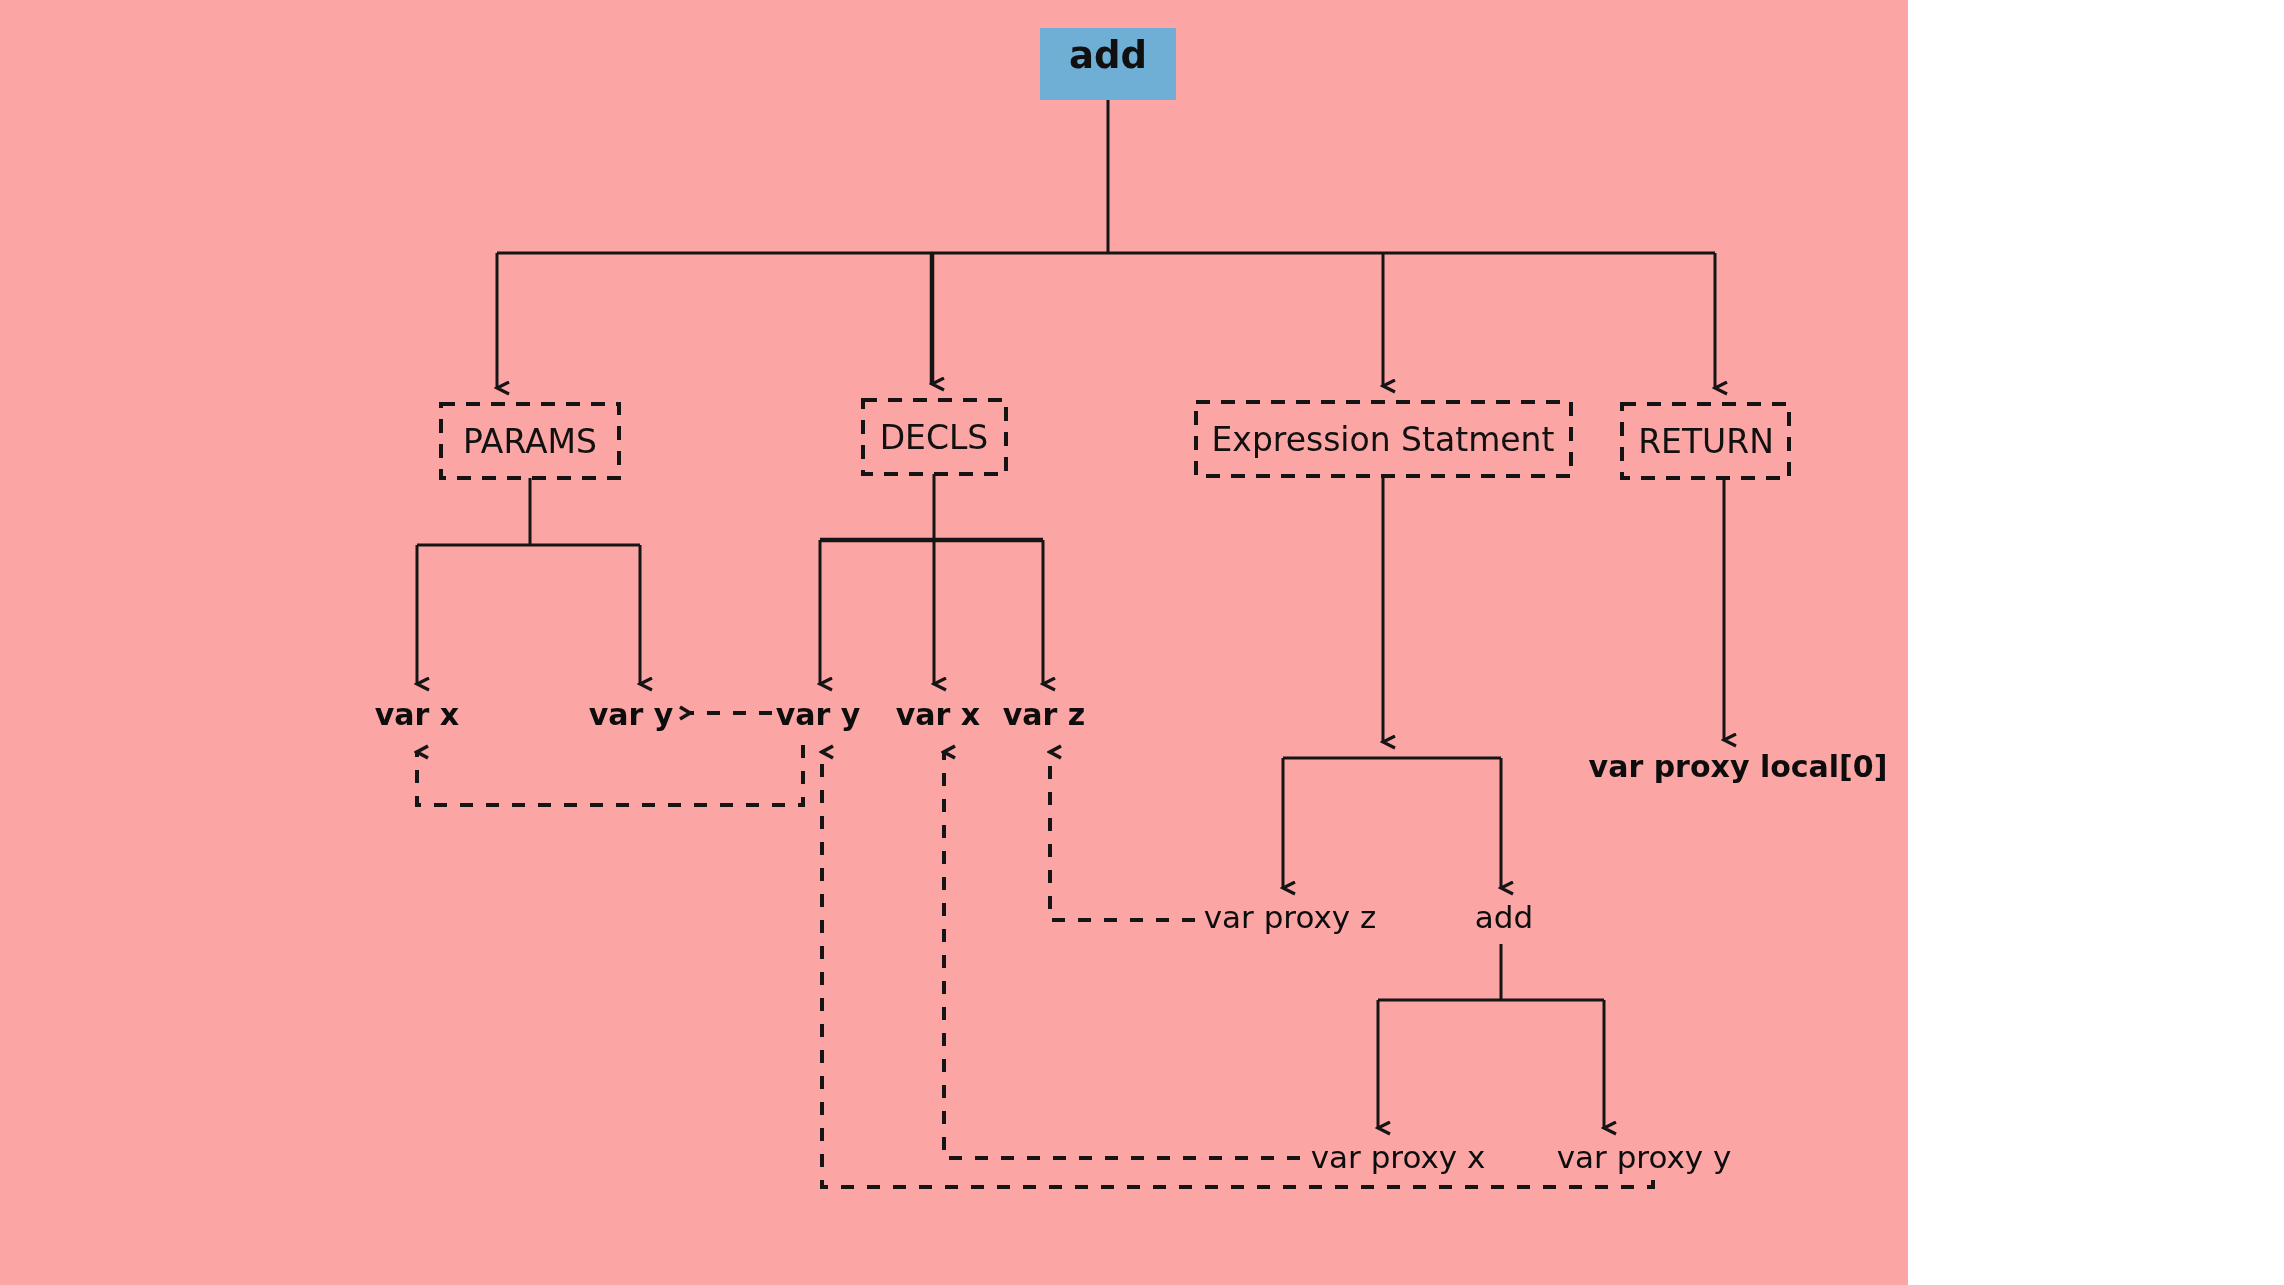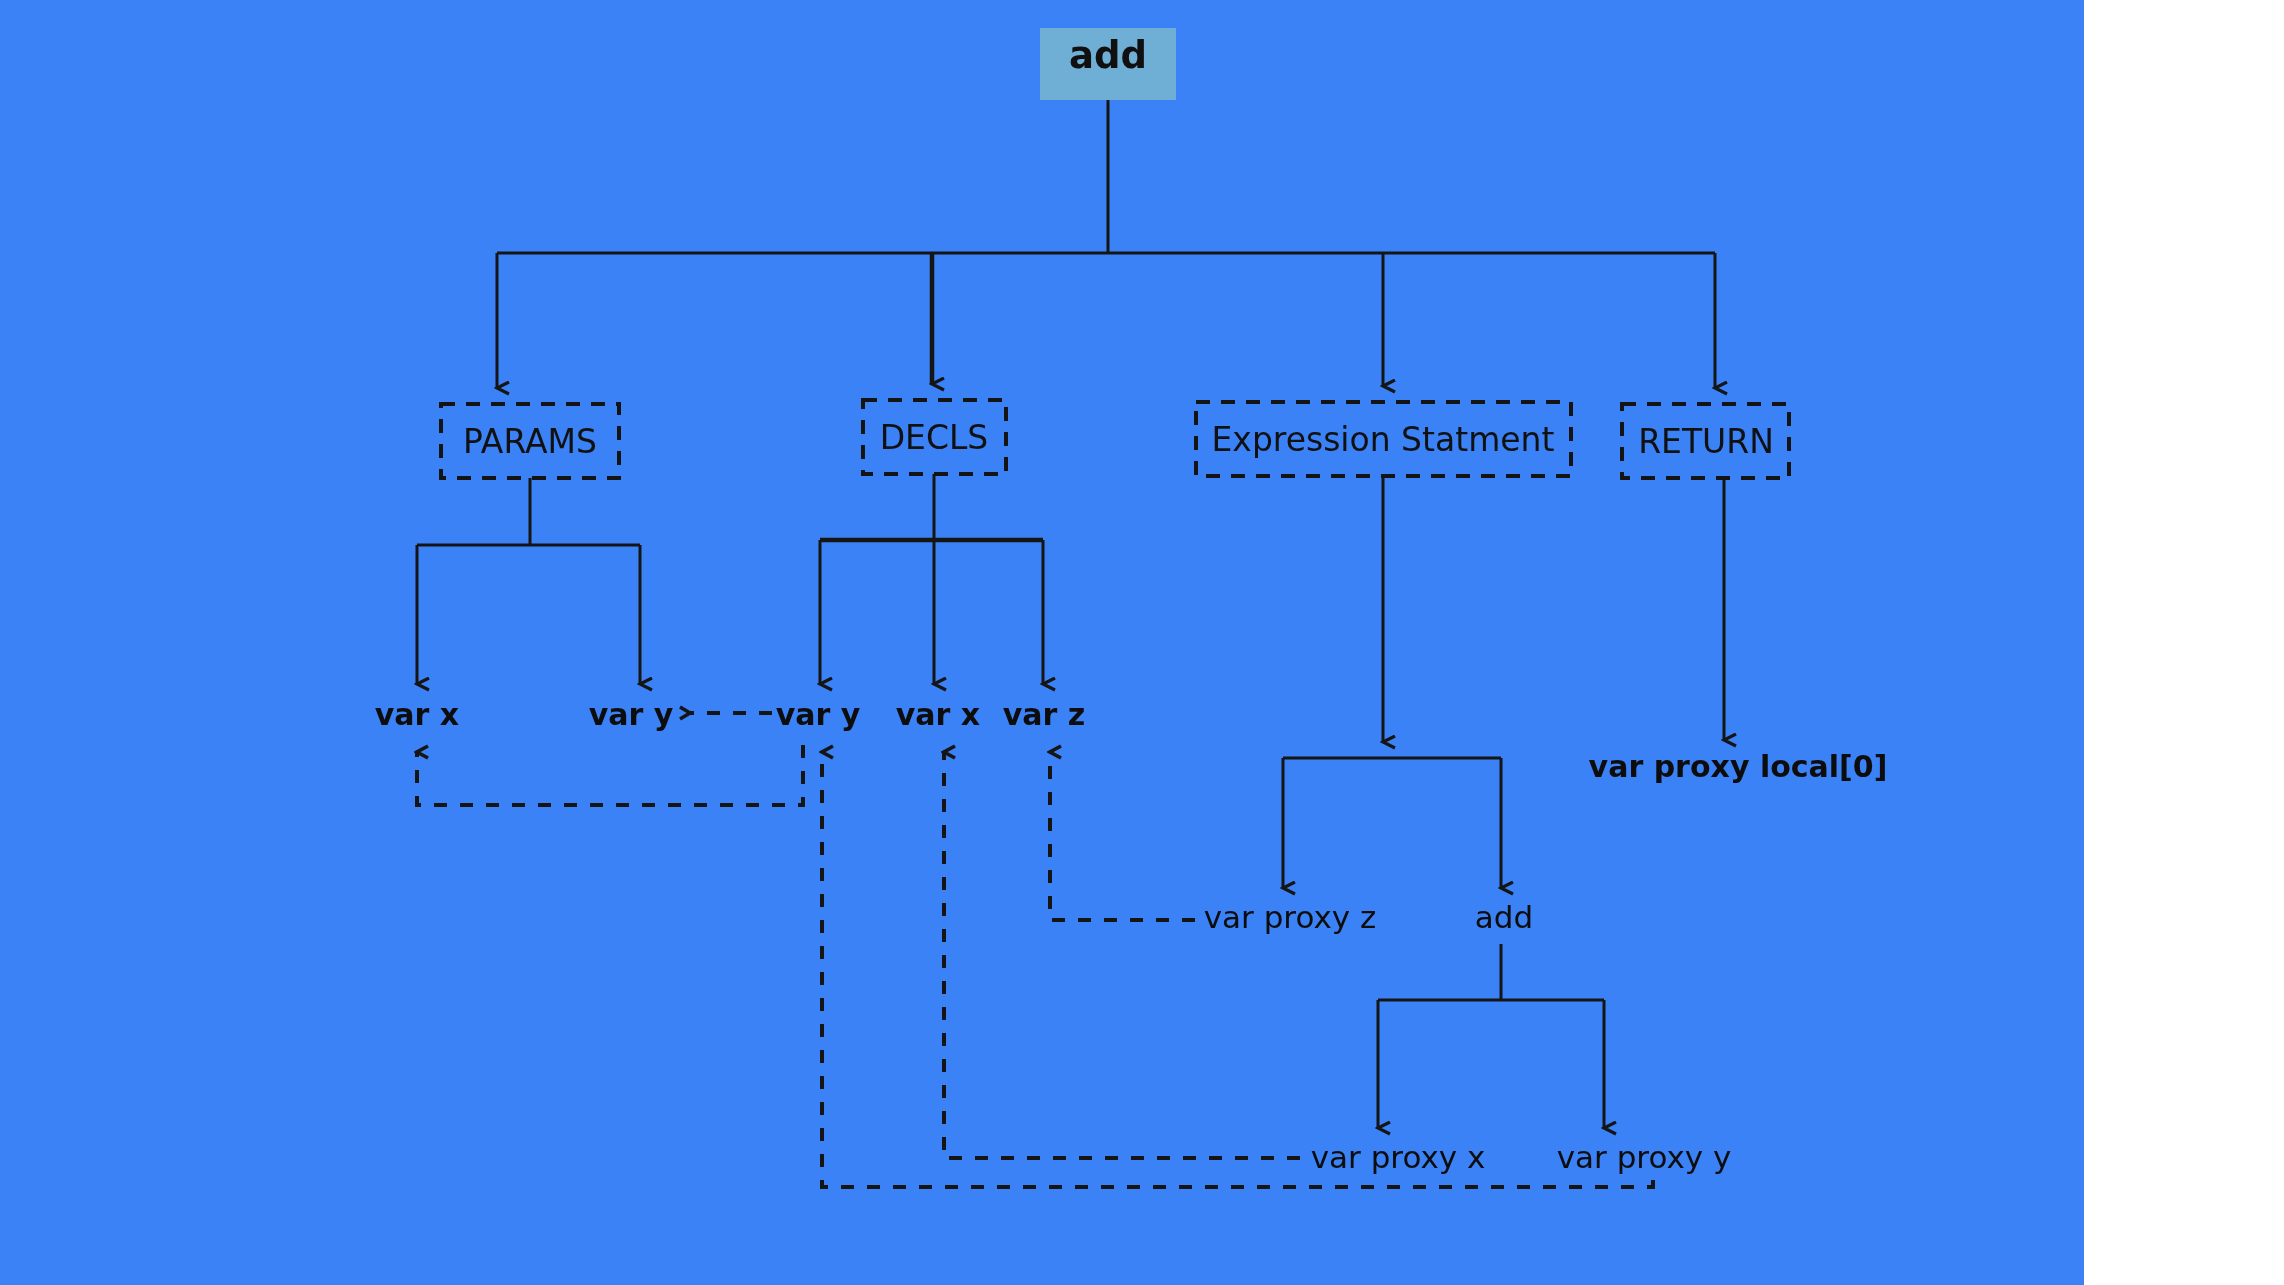--- a/index.html
+++ b/index.html
@@ -8,23 +8,23 @@
     background: #ffffff;
   }
   body {
     width: 2284px;
     height: 1285px;
     font-family: "DejaVu Sans", sans-serif;
     overflow: hidden;
   }
   #diagram-root {
     position: relative;
-    width: 2084px;
+    width: 1908px;
     height: 1285px;
-    background: #3b82f6;
+    background: #fca5a5;
   }
   svg#ast-svg {
     position: absolute;
     left: 0;
     top: 0;
     width: 2284px;
     height: 1285px;
     display: block;
   }
   .node-label {

